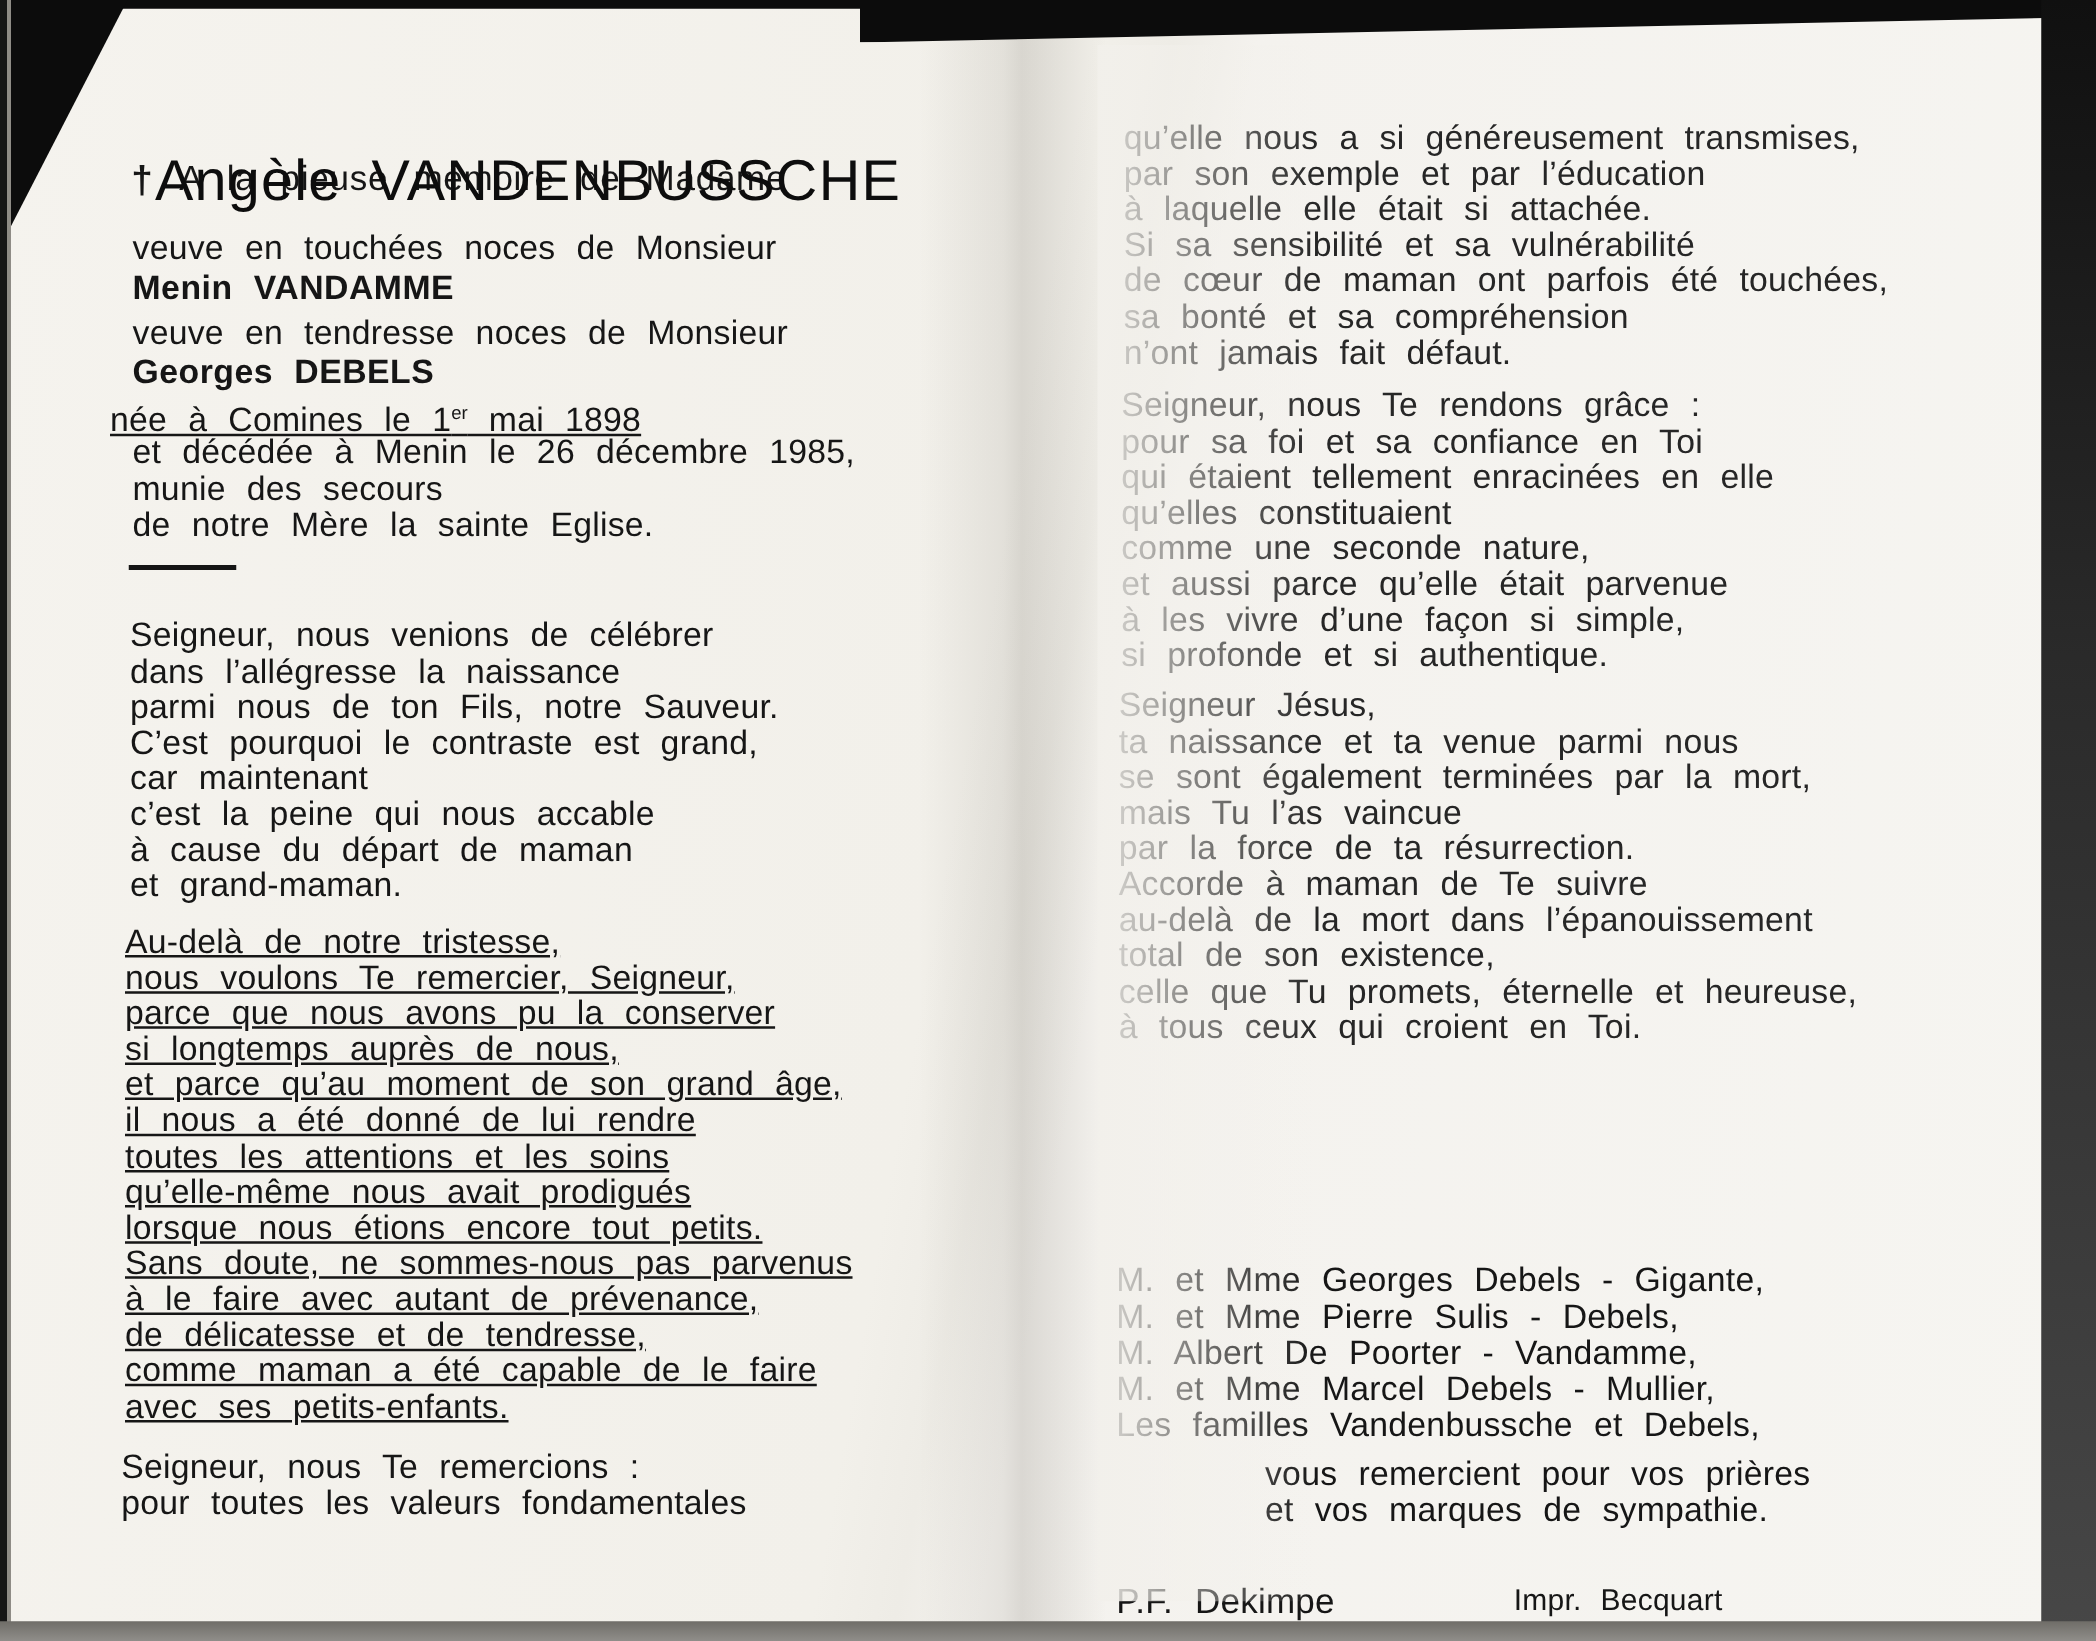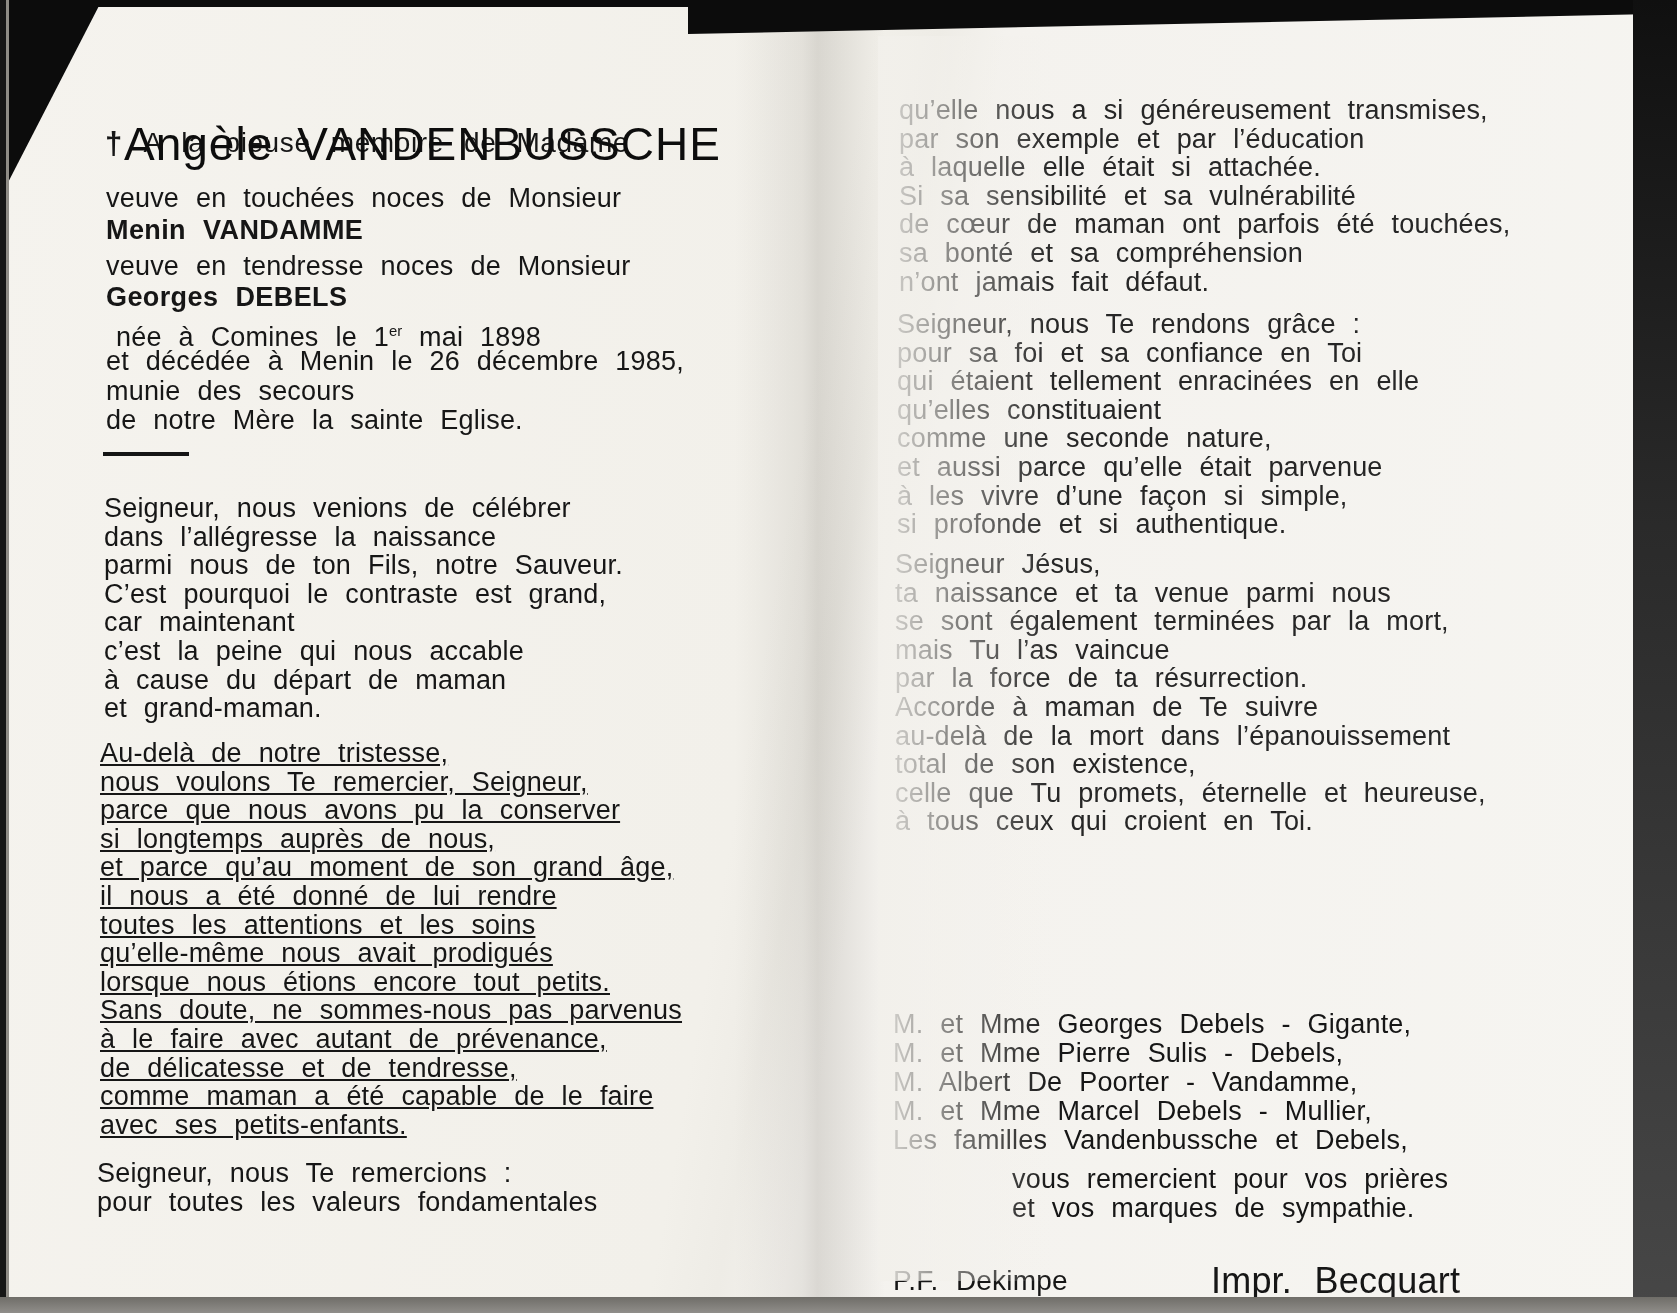--- a/index.html
+++ b/index.html
@@ -49,21 +49,21 @@
     </div>
 
     <div class="blk big-name" style="top:118px; left:104px;">Angèle VANDENBUSSCHE</div>
 
     <div class="blk" style="top:184px; left:106px;">veuve en touchées noces de Monsieur</div>
     <div class="blk bold" style="top:216px; left:106px;">Menin VANDAMME</div>
 
     <div class="blk" style="top:252px; left:106px;">veuve en tendresse noces de Monsieur</div>
     <div class="blk bold" style="top:283px; left:106px;">Georges DEBELS</div>
 
-    <div class="blk" style="top:317px; left:116px;"><span>née à Comines le 1</span><span class="sup">er</span><span> mai 1898</span></div>
+    <div class="blk" style="top:317px; left:88px;text-decoration:underline;"><span>née à Comines le 1</span><span class="sup">er</span><span> mai 1898</span></div>
 
     <div class="blk" style="top:347px; left:106px; line-height:29.6px;">et décédée à Menin le 26 décembre 1985,
 munie des secours
 de notre Mère la sainte Eglise.</div>
 
     <div class="rule" style="top:452px; left:103px; width:86px; height:4px;"></div>
 
     <div class="blk" style="top:494px; left:104px;">Seigneur, nous venions de célébrer
 dans l’allégresse la naissance
 parmi nous de ton Fils, notre Sauveur.
@@ -119,21 +119,21 @@
 
     <div class="blk names" style="top:1010px; left:893px;">M. et Mme Georges  Debels - Gigante,
 M. et Mme Pierre  Sulis - Debels,
 M. Albert  De  Poorter - Vandamme,
 M. et Mme Marcel  Debels - Mullier,
 Les familles Vandenbussche et Debels,</div>
     <div class="blk thanks" style="top:1165px; left:1012px;">vous remercient pour vos prières
 et vos marques de sympathie.</div>
 
     <div class="blk" style="top:1267px; left:893px; font-size:28px;">P.F. Dekimpe</div>
-    <div class="blk" style="top:1267px; left:1211px; font-size:36px;">Impr. Becquart</div>
+    <div class="blk" style="top:1267px; left:1211px; font-size:24px;">Impr. Becquart</div>
   </div>
 
   <div class="gutter-shadow"></div>
   <div class="fade-overlay"></div>
   <div class="edge-top-thin"></div>
   <div class="edge-top-thick"></div>
   <div class="corner-tl"></div>
   <div class="edge-left"></div>
   <div class="edge-right"></div>
   <div class="edge-bottom"></div>

